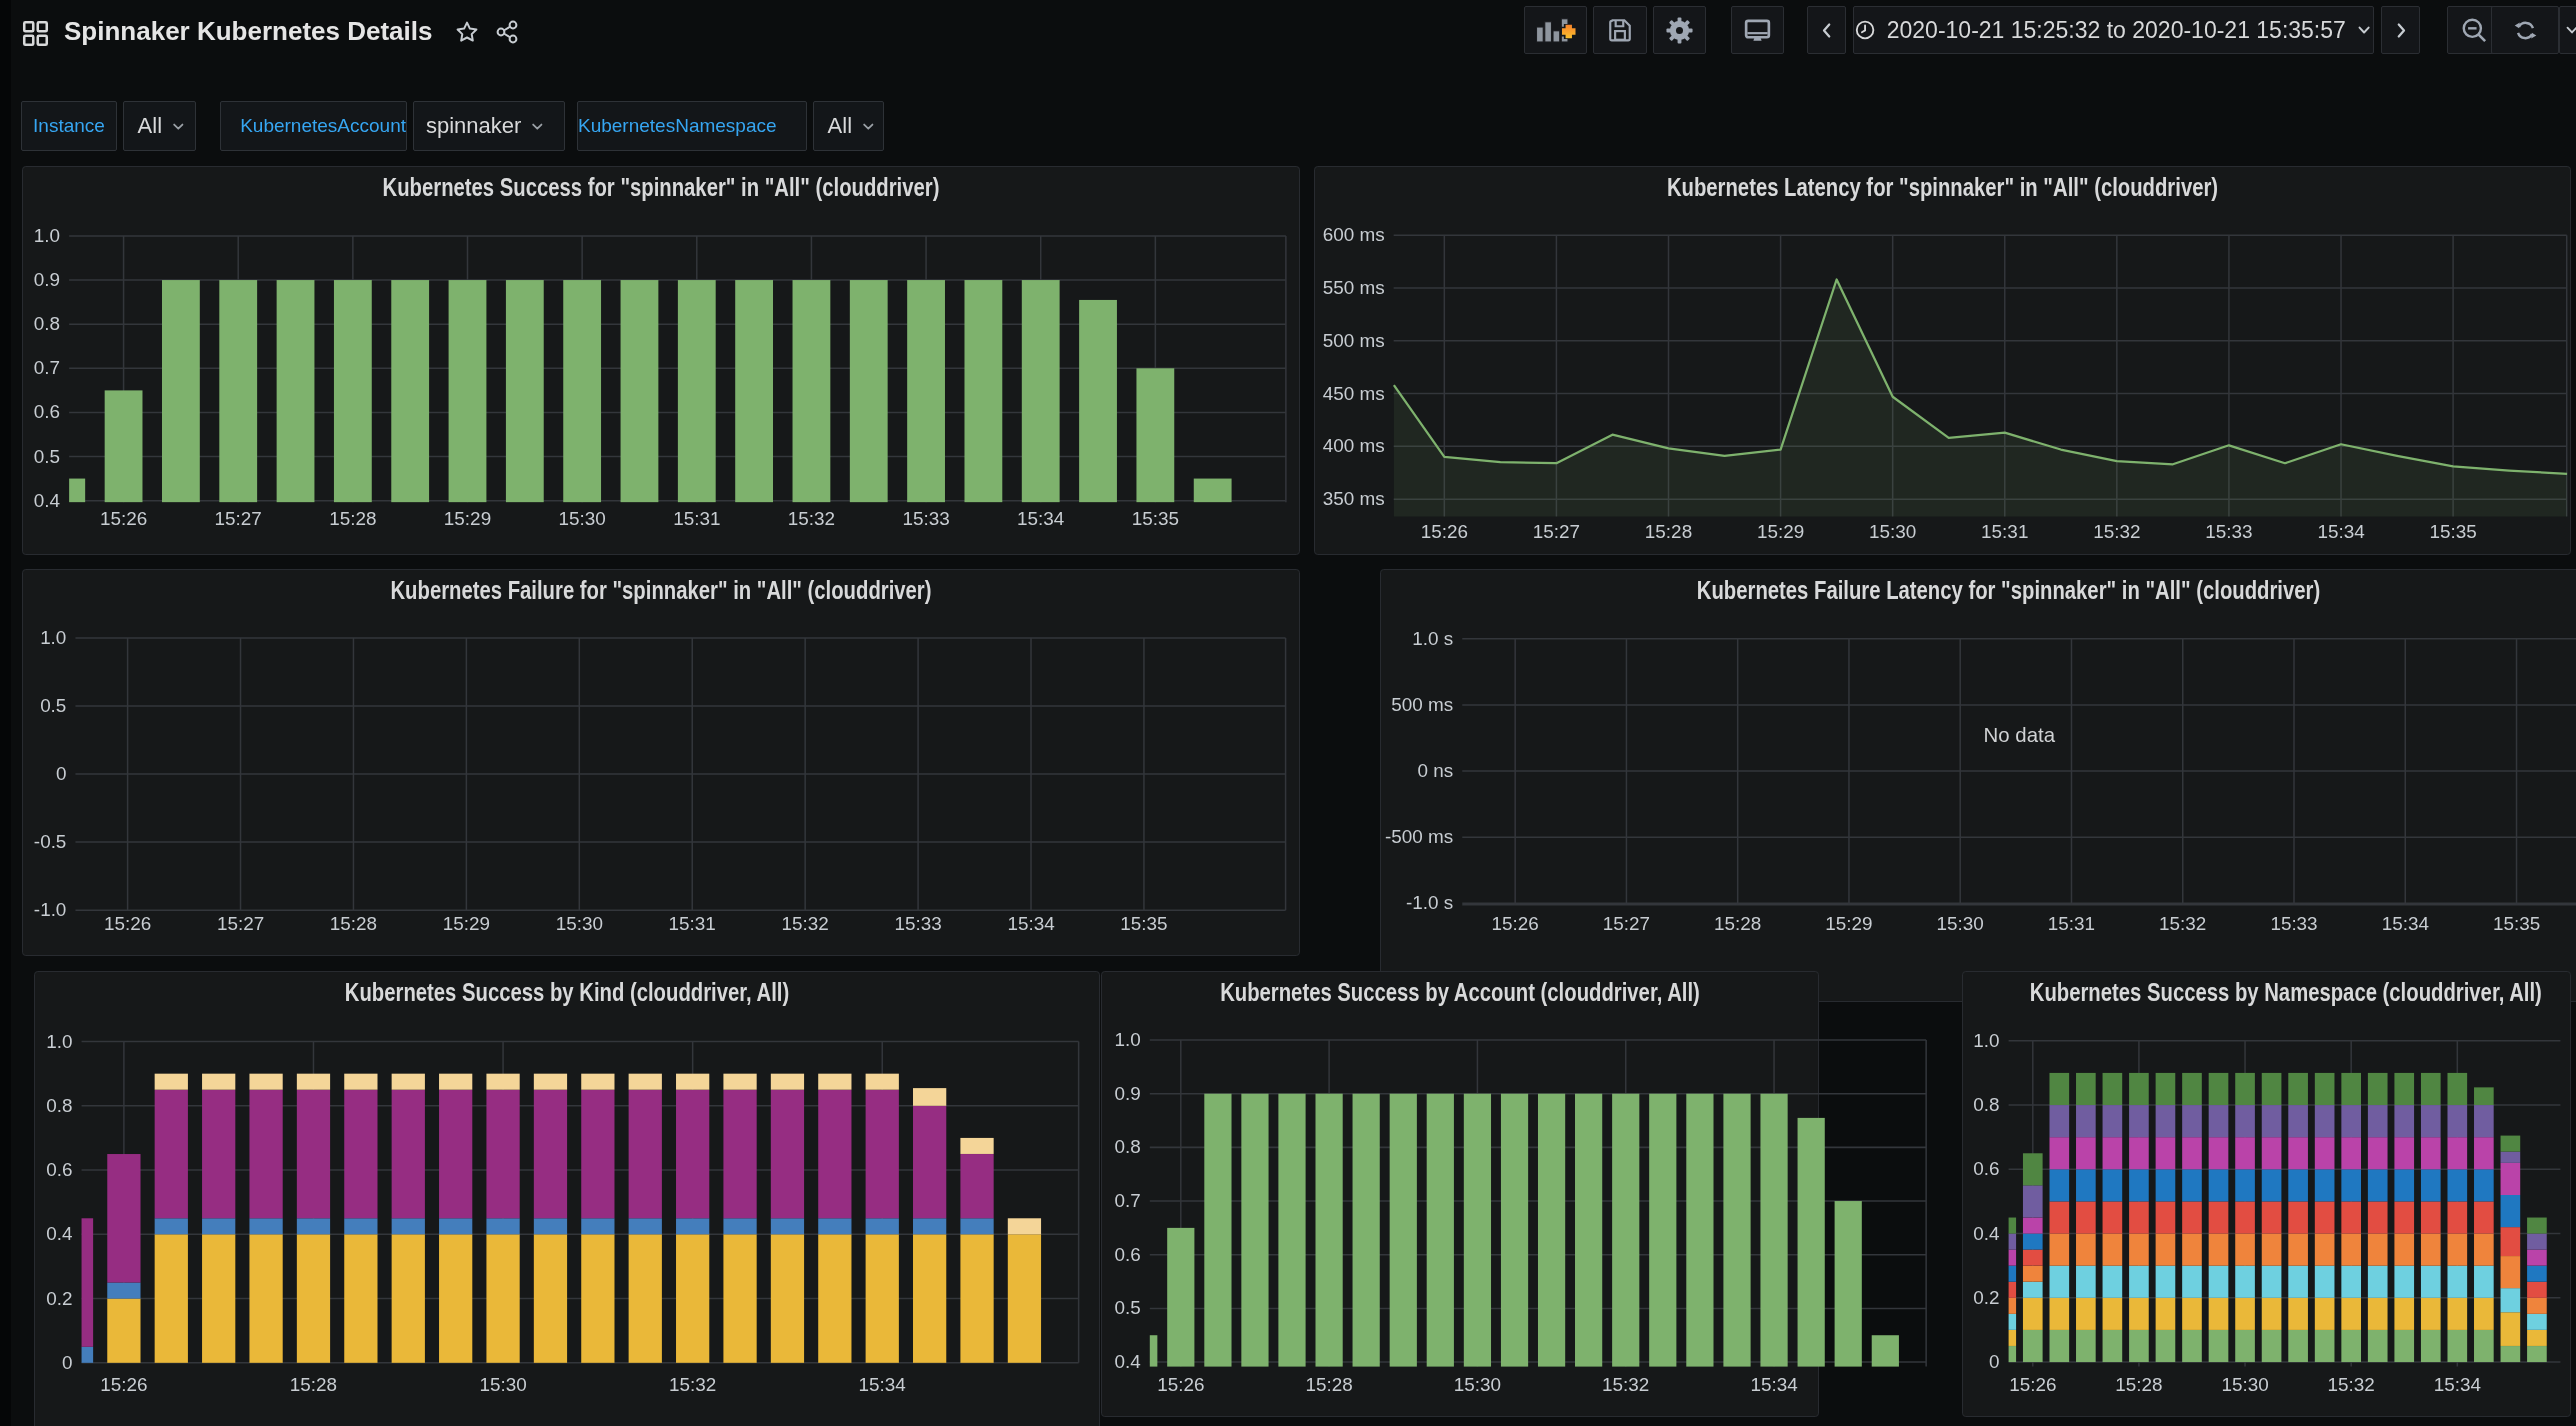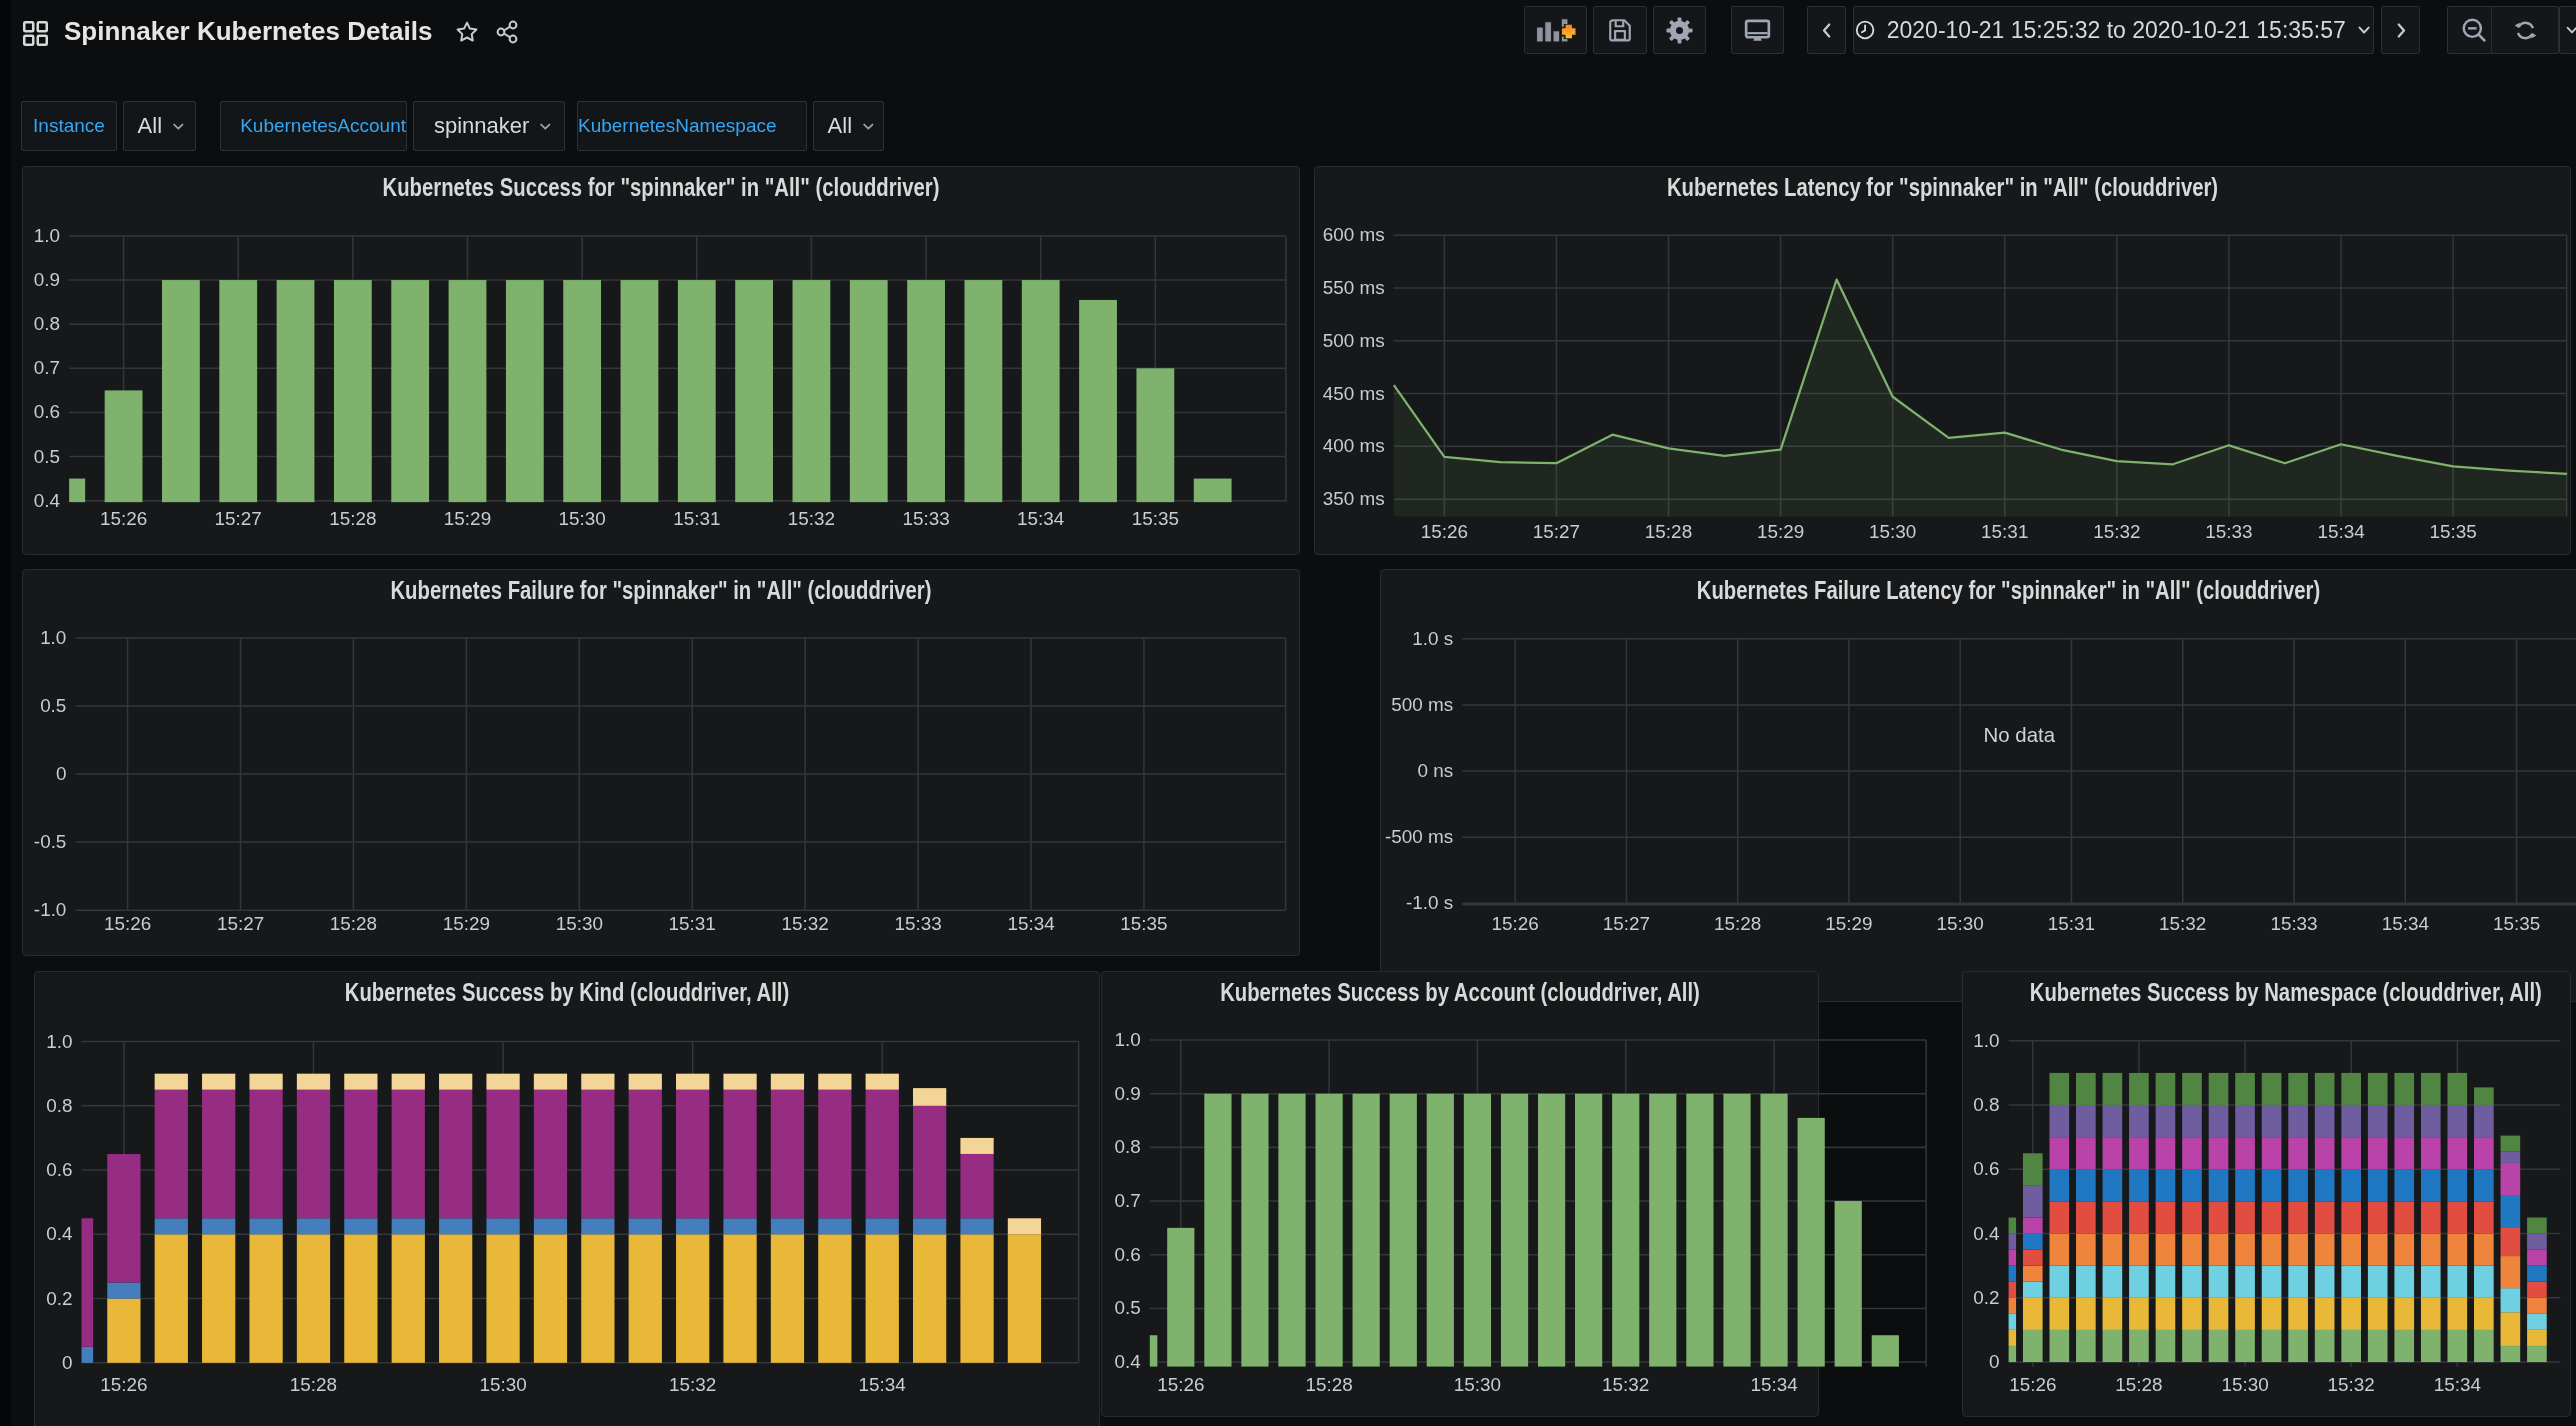--- a/index.html
+++ b/index.html
@@ -123,21 +123,21 @@
   </div>
 <div class="vbox" style="left:123px;width:73px;padding-left:13.6px">
     <span style="color:#d8d9da;font-size:22px;font-weight:500">All</span>
     <svg width="16.6" height="16.6" viewBox="0 0 24 24" style="margin-left:7.6px">
       <path d="M6 9.5 L12 15.5 L18 9.5" fill="none" stroke="#9aa0a6" stroke-width="2.6" stroke-linecap="round" stroke-linejoin="round"></path>
     </svg>
   </div>
 <div class="vbox" style="left:220px;width:187px;justify-content:flex-end">
     <span style="color:#36a6f2;font-size:19px;font-weight:500">KubernetesAccount</span>
   </div>
-<div class="vbox" style="left:413px;width:152px;padding-left:20px">
+<div class="vbox" style="left:413px;width:152px;padding-left:12px">
     <span style="color:#d8d9da;font-size:22px;font-weight:500">spinnaker</span>
     <svg width="16.6" height="16.6" viewBox="0 0 24 24" style="margin-left:7.6px">
       <path d="M6 9.5 L12 15.5 L18 9.5" fill="none" stroke="#9aa0a6" stroke-width="2.6" stroke-linecap="round" stroke-linejoin="round"></path>
     </svg>
   </div>
 <div class="vbox" style="left:577px;width:230px;justify-content:flex-start">
     <span style="color:#36a6f2;font-size:19px;font-weight:500">KubernetesNamespace</span>
   </div>
 <div class="vbox" style="left:813px;width:71px;padding-left:13.6px">
     <span style="color:#d8d9da;font-size:22px;font-weight:500">All</span>

